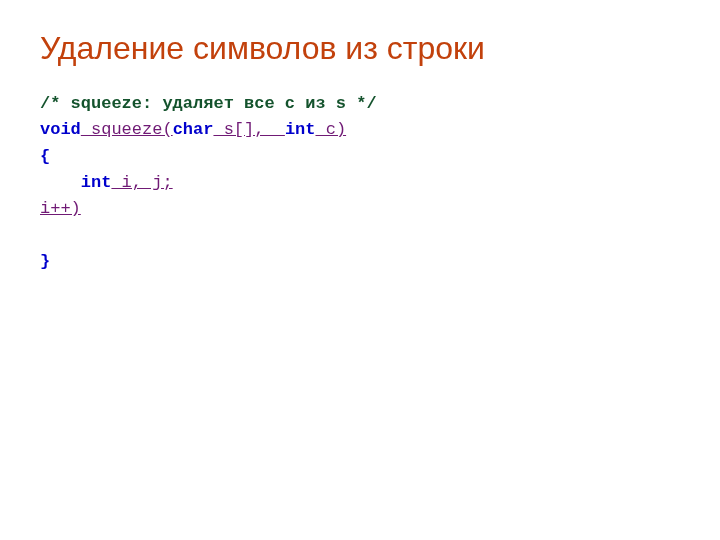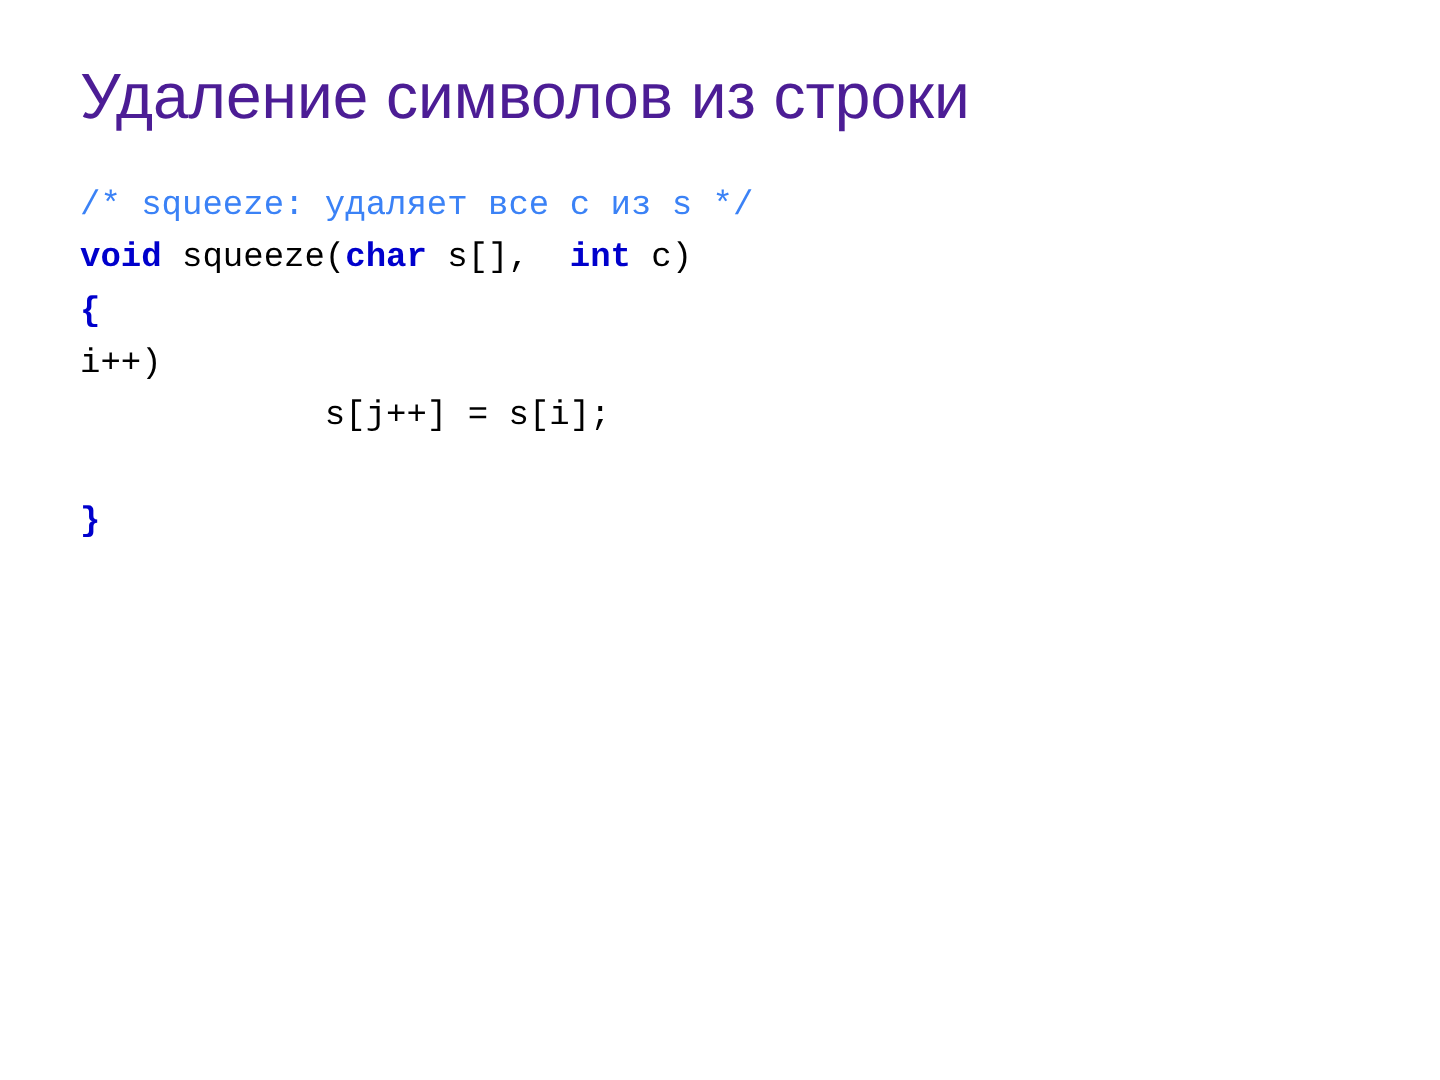--- a/index.html
+++ b/index.html
@@ -18,21 +18,21 @@
 
     .page-container {
       width: 720px;
       height: 540px;
       padding: 30px 40px;
     }
 
     .title {
       font-size: 32px;
       font-weight: normal;
-      color: #4c1d95;
+      color: #c2410c;
       margin-bottom: 24px;
       font-family: Arial, sans-serif;
     }
 
     .code-block {
       font-family: 'Courier New', Courier, monospace;
       font-size: 17px;
       line-height: 1.55;
       color: #444444;
     }
@@ -41,55 +41,57 @@
       display: block;
       white-space: pre;
     }
 
     .kw {
       color: #0000cc;
       font-weight: bold;
     }
 
     .comment {
-      color: #3b82f6;
+      color: #14532d;
+      font-weight: bold;
     }
 
     .str {
       color: #cc0000;
     }
 
     .num {
       color: #cc0000;
     }
 
     .normal {
-      color: #000000;
+      color: #701a75;
+      text-decoration: underline;
     }
   </style>
 </head>
 <body>
 
 <div class="page-container">
   <h1 class="title">Удаление символов из строки</h1>
 
   <div class="code-block">
 
     <span class="code-line"><span class="comment">/* squeeze: удаляет все с из s */</span></span>
 
     <span class="code-line"><span class="kw">void</span><span class="normal"> squeeze(</span><span class="kw">char</span><span class="normal"> s[],  </span><span class="kw">int</span><span class="normal"> c)</span></span>
 
     <span class="code-line"><span class="kw">{</span></span>
 
+    <span class="code-line">    <span class="kw">int</span><span class="normal"> i, j;</span></span>
 
 
     <span class="code-line"><span class="normal">i++)</span></span>
 
 
-    <span class="code-line">            <span class="normal">s[j++] = s[i];</span></span>
 
 
     <span class="code-line"> </span>
 
     <span class="code-line"><span class="kw">}</span></span>
 
   </div>
 </div>
 
 </body></html>

